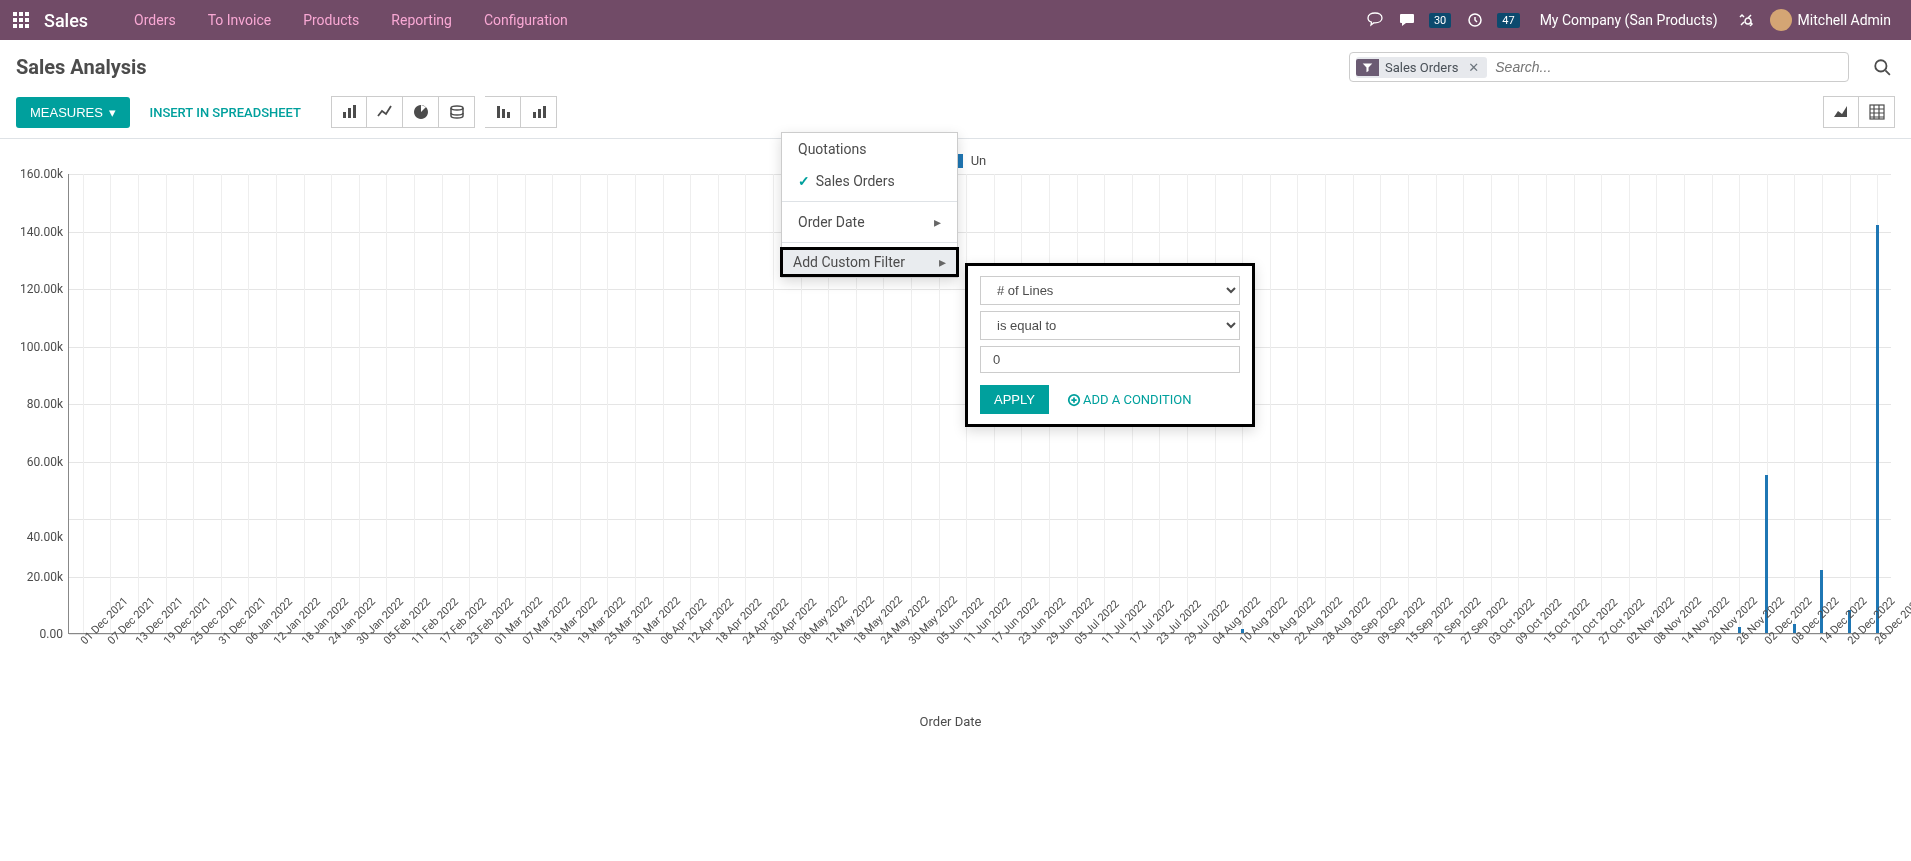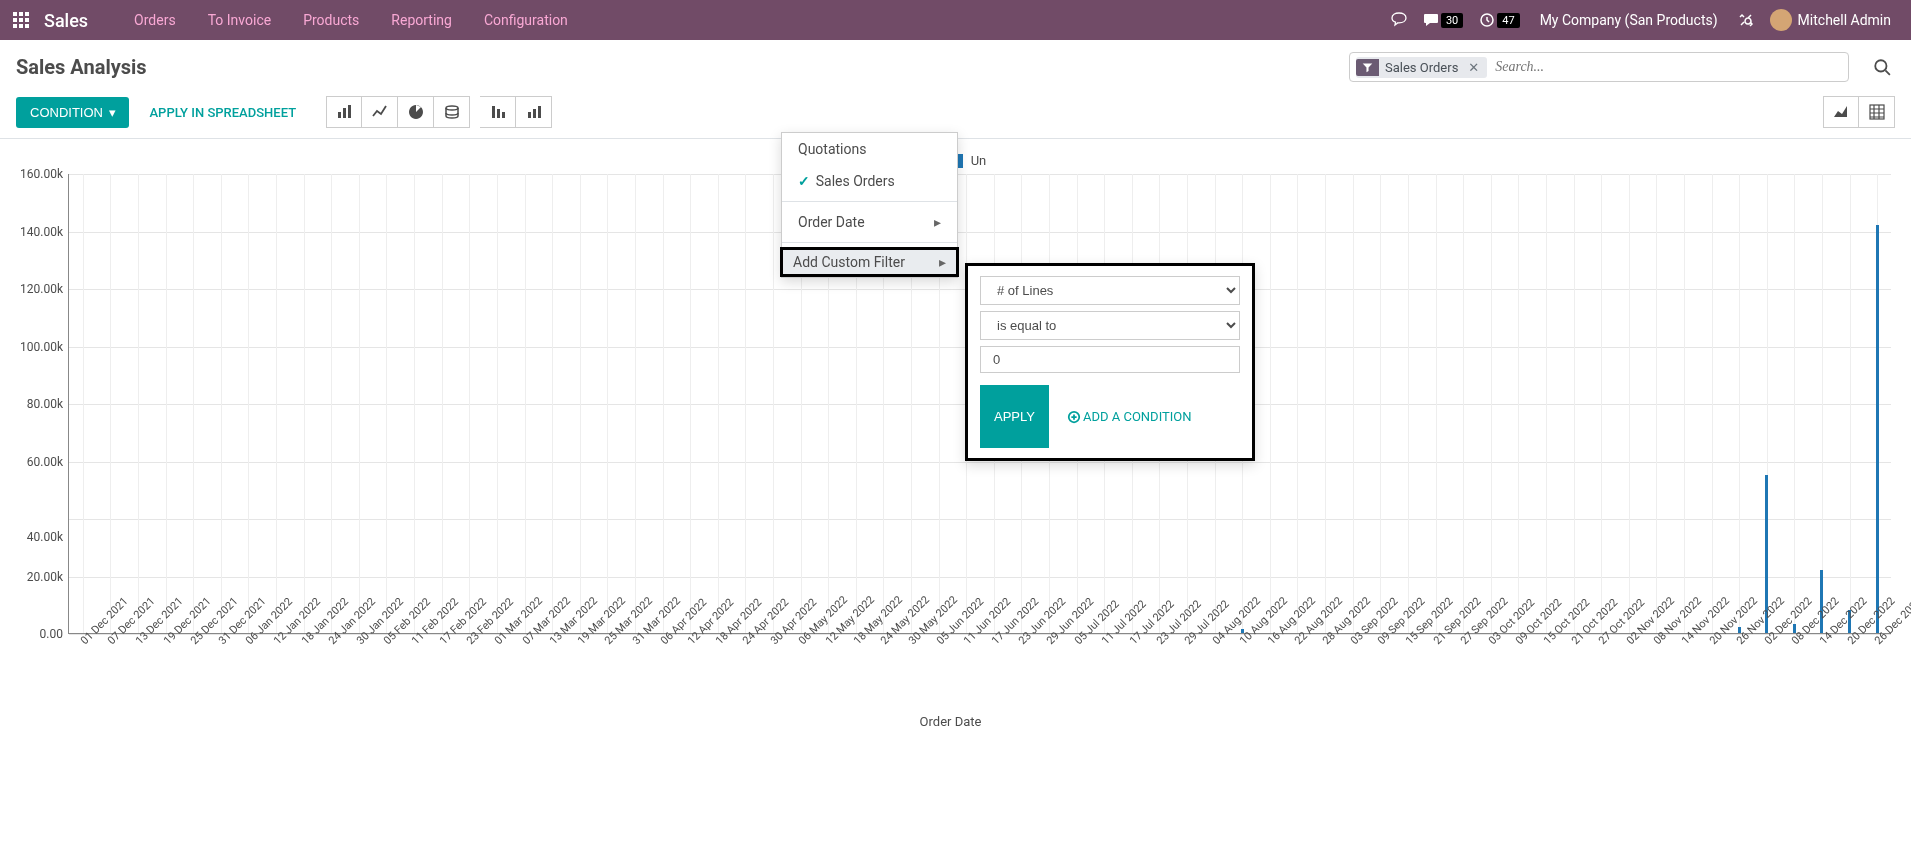--- a/index.html
+++ b/index.html
@@ -5,33 +5,33 @@
 * { box-sizing: border-box; margin: 0; padding: 0; }
 body { font-family: -apple-system, BlinkMacSystemFont, "Segoe UI", Roboto, sans-serif; font-size: 14px; color: #374151; background: #fff; overflow: hidden; }
 
 
 .topnav { background: #714B67; height: 40px; display: flex; align-items: center; padding: 0 12px; color: #fff; }
 .topnav .apps-icon { width: 18px; height: 18px; display: inline-flex; align-items: center; justify-content: center; margin-right: 14px; cursor: pointer; }
 .topnav .brand { font-size: 18px; font-weight: 500; margin-right: 30px; }
 .topnav .menu-item { color: #f9a8d4; padding: 0 16px; cursor: pointer; font-size: 14px; }
 .topnav .spacer { flex: 1; }
 .topnav .right-item { display: flex; align-items: center; padding: 0 8px; cursor: pointer; }
-.topnav .badge { background: #000000; color: #fff; font-size: 11px; padding: 1px 5px; border-radius: 2px; margin-left: 2px; }
+.topnav .badge { background: #0c4a6e; color: #fff; font-size: 11px; padding: 1px 5px; border-radius: 2px; margin-left: 14px; }
 .topnav .avatar { width: 22px; height: 22px; border-radius: 50%; background: #d4a574; margin-right: 6px; display: inline-block; }
 
 
 .header-row { display: flex; align-items: center; padding: 12px 16px 8px; gap: 20px; }
 .page-title { font-size: 20px; font-weight: 700; color: #4c4c4c; }
 .header-spacer { flex: 1; }
 .search-box { display: flex; align-items: center; border: 1px solid #ccc; border-radius: 4px; padding: 2px 6px; min-width: 500px; }
 .search-tag { display: inline-flex; align-items: center; background: #e7e9ed; border-radius: 3px; padding: 2px 4px 2px 0; font-size: 13px; }
 .search-tag-icon { background: #6b5b73; color: #fff; padding: 3px 6px; border-radius: 2px 0 0 2px; display: inline-flex; align-items: center; }
 .search-tag-label { padding: 0 6px; color: #495057; }
 .search-tag-close { cursor: pointer; padding: 0 4px; color: #6c757d; }
-.search-input { border: none; outline: none; flex: 1; padding: 4px 8px; font-size: 14px; font-style: italic; color: #999; font-family: Liberation Serif, serif; }
+.search-input { border: none; outline: none; flex: 1; padding: 4px 8px; font-size: 14px; font-style: italic; color: #999; }
 .search-icon { cursor: pointer; color: #4c4c4c; padding: 0 4px; }
 
 
 .cp-row { display: flex; align-items: center; padding: 6px 16px 10px; gap: 10px; border-bottom: 1px solid #dee2e6; position: relative; }
 .measures-btn { background: #00a09d; color: #fff; border: none; padding: 8px 14px; font-size: 13px; font-weight: 500; cursor: pointer; border-radius: 3px; display: flex; align-items: center; gap: 6px; }
 .link-btn { color: #00a09d; font-size: 13px; font-weight: 500; cursor: pointer; padding: 0 10px; }
 .toolbar-icons { display: flex; gap: 0; margin-left: 10px; }
 .toolbar-icon { width: 36px; height: 32px; border: 1px solid #ccc; display: flex; align-items: center; justify-content: center; cursor: pointer; color: #4c4c4c; background: #fff; }
 .toolbar-icon + .toolbar-icon { border-left: none; }
 .toolbar-icon.sep { border: none; width: 10px; background: transparent; cursor: default; }
@@ -48,21 +48,21 @@
 .dropdown-item.hovered { background: #e9ecef; }
 .dropdown-check { color: #00a09d; margin-right: 6px; font-weight: bold; }
 .dropdown-sep { height: 1px; background: #dee2e6; margin: 4px 0; }
 .dropdown-arrow { color: #666; }
 .add-filter-highlight { border: 3px solid #000; padding: 4px 10px; margin: 0 -2px; }
 
 
 .custom-filter-panel { position: absolute; top: 263px; left: 965px; width: 290px; background: #fff; border: 1px solid #ccc; box-shadow: 0 4px 12px rgba(0,0,0,.15); z-index: 110; padding: 10px 12px; border-top: 3px solid #000; border-right: 3px solid #000; border-left: 3px solid #000; border-bottom: 3px solid #000; }
 .custom-filter-panel select, .custom-filter-panel input { width: 100%; padding: 5px 12px; margin-bottom: 6px; border: 1px solid #ccc; font-size: 13px; background: #fff; color: #4c4c4c; }
 .custom-filter-actions { display: flex; gap: 18px; align-items: center; margin-top: 6px; }
-.apply-btn { background: #00a09d; color: #fff; border: none; padding: 24px 14px; font-size: 13px; cursor: pointer; }
+.apply-btn { background: #00a09d; color: #fff; border: none; padding: 7px 14px; font-size: 13px; cursor: pointer; }
 .add-cond { color: #00a09d; font-size: 13px; cursor: pointer; display: flex; align-items: center; gap: 2px; }
 
 
 .chart-wrap { position: relative; padding: 10px 20px 0 10px; }
 .chart-legend { text-align: center; padding: 4px 0 6px; display: flex; justify-content: center; align-items: center; gap: 8px; }
 .legend-swatch { width: 48px; height: 14px; background: #1f77b4; display: inline-block; }
 .legend-label { font-size: 13px; color: #4c4c4c; }
 .chart-canvas { position: relative; height: 460px; margin-left: 58px; border-left: 1px solid #888; border-bottom: 1px solid #888; }
 .y-tick { position: absolute; left: -58px; width: 52px; text-align: right; font-size: 12px; color: #4c4c4c; transform: translateY(-50%); }
 .y-grid { position: absolute; left: 0; right: 0; height: 1px; background: #e5e5e5; }
@@ -147,24 +147,24 @@
   <span class="search-icon">
     <svg width="18" height="18" viewBox="0 0 16 16" fill="none" stroke="#4c4c4c" stroke-width="1.6">
         <circle cx="7" cy="7" r="5"></circle>
         <path d="M11 11 l4 4"></path>
       </svg>
   </span>
 </div>
 
 <div class="cp-row">
   <button class="measures-btn">
-    <span>CONDITION</span>
+    <span>MEASURES</span>
     <span>▾</span>
   </button>
-  <span class="link-btn">APPLY IN SPREADSHEET</span>
+  <span class="link-btn">INSERT IN SPREADSHEET</span>
 
   <div class="toolbar-icons">
     <span class="toolbar-icon">
       <svg width="16" height="16" viewBox="0 0 16 16" fill="#4c4c4c">
           <rect x="2" y="8" width="3" height="6"></rect>
           <rect x="7" y="4" width="3" height="10"></rect>
           <rect x="12" y="1" width="3" height="13"></rect>
         </svg>
     </span>
     <span class="toolbar-icon">

